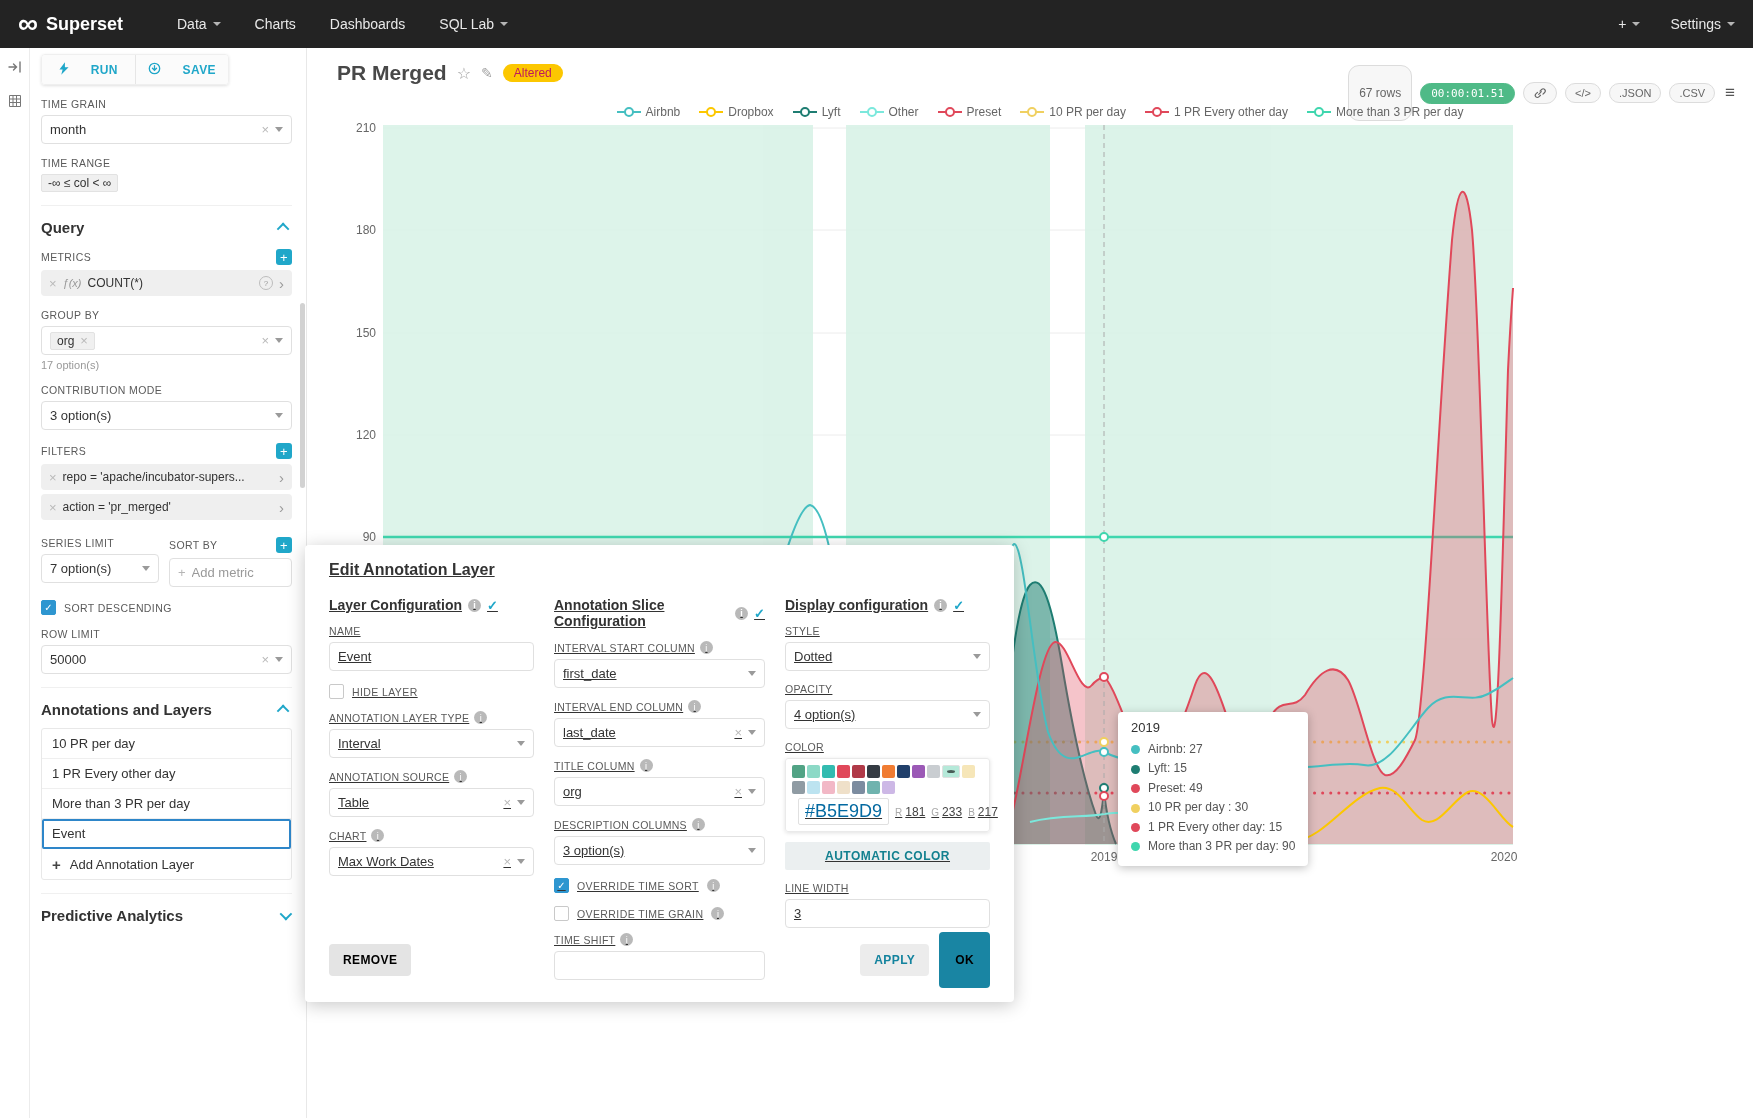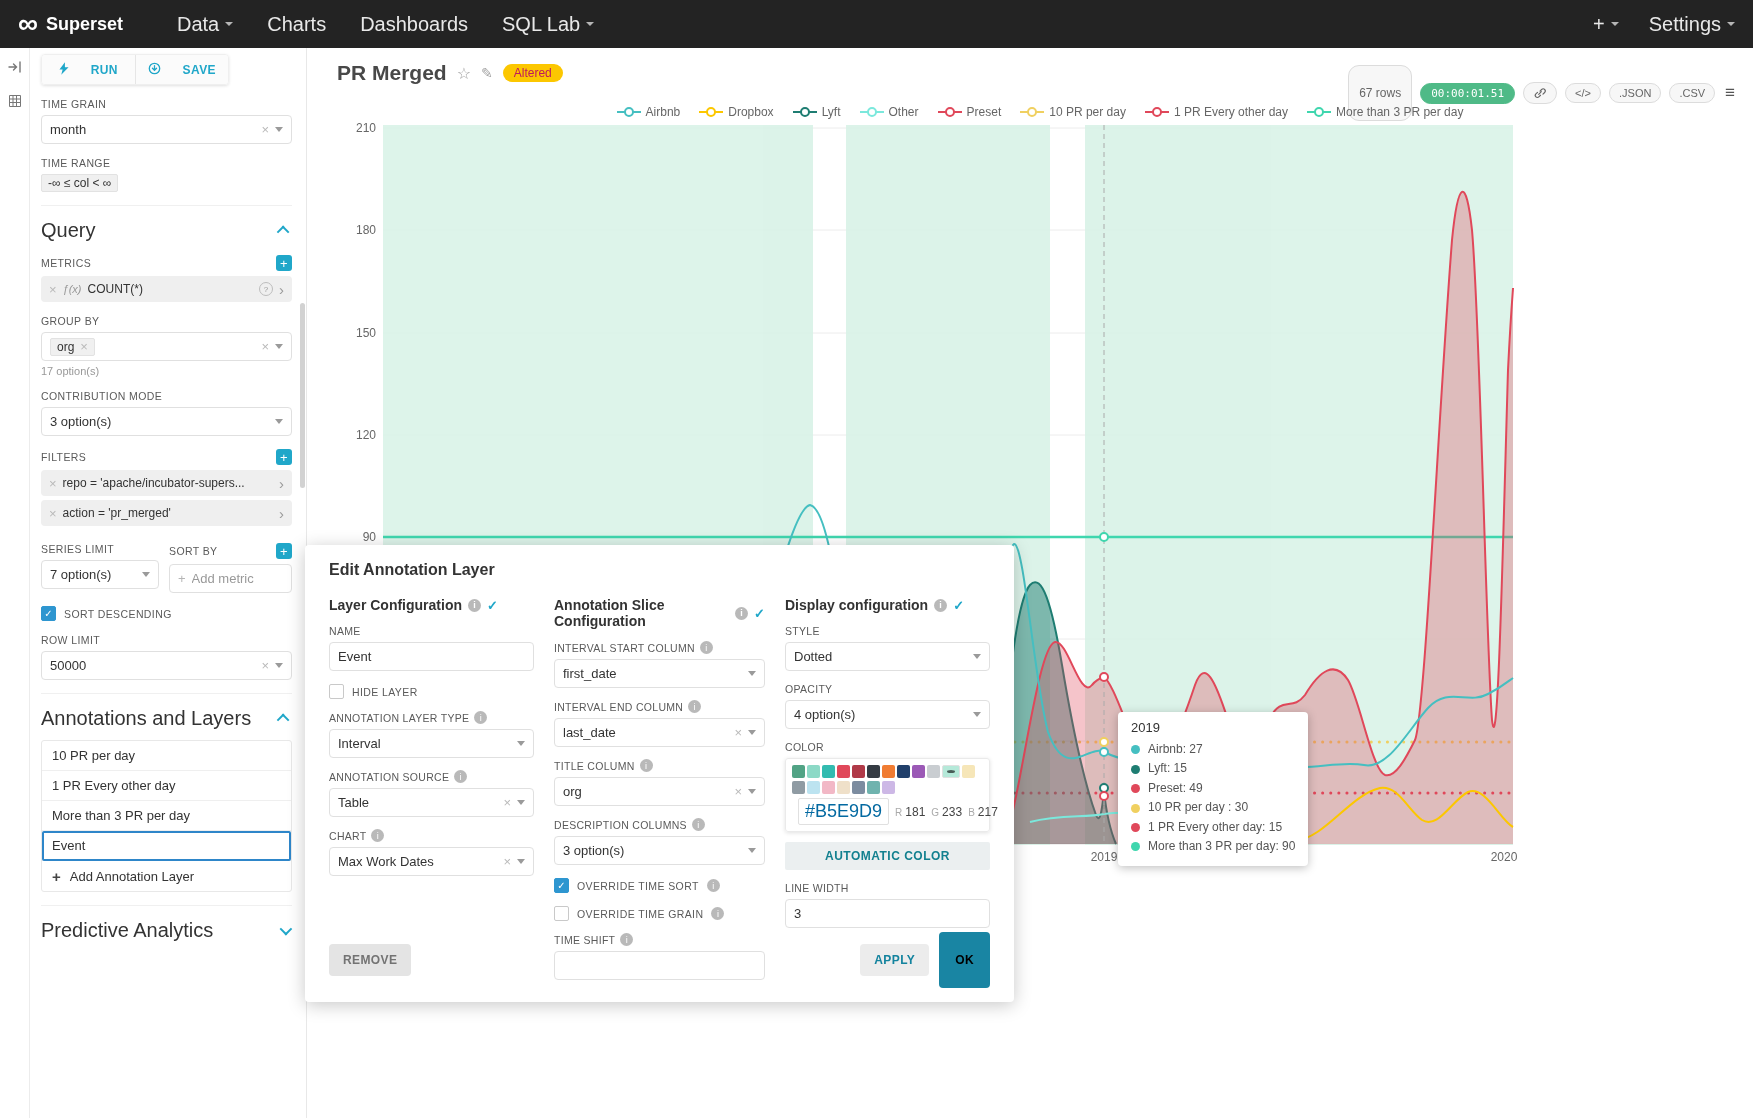--- a/index.html
+++ b/index.html
@@ -4,21 +4,21 @@
 <style>
   html,body{margin:0;padding:0;}
   body{width:1753px;height:1118px;position:relative;overflow:hidden;background:#fff;
        font-family:"Liberation Sans", sans-serif;color:#333;}
 
   
   .navbar{position:absolute;top:0;left:0;right:0;height:48px;background:#232323;display:flex;
           align-items:center;padding:0 18px;box-sizing:border-box;z-index:50;}
   .brand{display:flex;align-items:center;gap:8px;color:#fff;font-size:18px;font-weight:700;margin-right:54px;}
   .brand .logo{font-size:28px;line-height:20px;font-weight:700;}
-  .nav-item{color:#e8e8e8;font-size:20px;margin-right:34px;display:flex;align-items:center;gap:6px;cursor:pointer;}
+  .nav-item{color:#e8e8e8;font-size:14px;margin-right:34px;display:flex;align-items:center;gap:6px;cursor:pointer;}
   .caret{width:0;height:0;border-left:4px solid transparent;border-right:4px solid transparent;border-top:4px solid #b5b5b5;}
   .nav-right{margin-left:auto;display:flex;align-items:center;gap:30px;color:#e8e8e8;font-size:14px;}
   .nav-right .nav-item{margin-right:0;}
 
   
   .rail{position:absolute;top:48px;left:0;width:30px;bottom:0;background:#fff;border-right:1px solid #ececec;
         display:flex;flex-direction:column;align-items:center;padding-top:12px;gap:16px;box-sizing:border-box;z-index:5;}
 
   
   .controls{position:absolute;top:48px;left:31px;width:276px;bottom:0;background:#fff;border-right:1px solid #e8e8e8;
@@ -29,21 +29,21 @@
           color:#20A7C9;font-weight:700;font-size:12px;letter-spacing:.4px;cursor:pointer;}
   .rs-btn + .rs-btn{border-left:1px solid #e6e6e6;}
   .lab{font-size:10.5px;color:#5a5a5a;letter-spacing:.4px;margin:13px 0 5px;display:flex;align-items:center;gap:5px;font-weight:500;}
   .sel{height:29px;border:1px solid #e0e0e0;border-radius:4px;display:flex;align-items:center;padding:0 8px;gap:6px;
        font-size:13px;color:#333;background:#fff;box-sizing:border-box;cursor:pointer;}
   .grow{flex:1;white-space:nowrap;overflow:hidden;text-overflow:ellipsis;}
   .x{color:#b9b9b9;font-size:13px;line-height:1;cursor:pointer;}
   .tri{width:0;height:0;border-left:4px solid transparent;border-right:4px solid transparent;border-top:5px solid #9a9a9a;}
   .hint{color:#999;font-size:11px;margin-top:4px;}
   .sect{display:flex;align-items:center;justify-content:space-between;margin-top:13px;padding-top:13px;border-top:1px solid #f0f0f0;cursor:pointer;}
-  .sect h3{font-size:20px;font-weight:400;color:#333;margin:0;}
+  .sect h3{font-size:15px;font-weight:700;color:#333;margin:0;}
   .chev{width:7px;height:7px;border-left:2px solid #20A7C9;border-top:2px solid #20A7C9;display:inline-block;margin-right:3px;}
   .chev.up{transform:rotate(45deg) translateY(2px);}
   .chev.down{transform:rotate(225deg) translateY(2px);}
   .plusbtn{width:16px;height:16px;background:#20A7C9;color:#fff;border-radius:3px;display:flex;align-items:center;
            justify-content:center;font-size:13px;line-height:1;margin-left:auto;cursor:pointer;}
   .pill{background:#efefef;border-radius:4px;height:26px;display:flex;align-items:center;gap:6px;padding:0 8px;
         margin-bottom:4px;font-size:12px;color:#333;cursor:pointer;}
   .chevR{color:#9a9a9a;font-size:15px;line-height:1;}
   .fx{color:#999;font-size:11px;font-style:italic;}
   .qmark{width:12px;height:12px;border:1px solid #bdbdbd;color:#9a9a9a;border-radius:50%;font-size:8px;display:inline-flex;
@@ -88,21 +88,21 @@
 
   
   .tooltip{position:absolute;left:1118px;top:712px;background:#fff;border-radius:4px;box-shadow:0 2px 10px rgba(0,0,0,.25);
            padding:8px 13px 9px;z-index:60;font-size:12px;color:#555;}
   .tt-title{font-size:13px;color:#333;margin-bottom:5px;}
   .tt-row{display:flex;align-items:center;gap:8px;line-height:1.62;white-space:nowrap;}
   .tt-dot{width:9px;height:9px;border-radius:50%;display:inline-block;flex:0 0 9px;}
 
   
   .modal{position:absolute;left:305px;top:545px;width:709px;height:457px;background:#fff;border-radius:4px;
-         box-shadow:0 3px 18px rgba(0,0,0,.22);z-index:55;box-sizing:border-box;padding:16px 24px;font-size:12px;}
+         box-shadow:0 3px 18px rgba(0,0,0,.22);z-index:55;box-sizing:border-box;padding:16px 24px;font-size:12px;text-decoration:underline;}
   .modal h2{font-size:16px;font-weight:600;margin:0 0 14px;color:#333;}
   .mgrid{display:grid;grid-template-columns:205px 1fr 205px;gap:0 20px;}
   .shead{display:flex;align-items:center;gap:6px;font-size:14px;font-weight:700;color:#333;margin:4px 0 2px;}
   .info{width:13px;height:13px;border-radius:50%;background:#b9b9b9;color:#fff;font-size:9px;display:inline-flex;
         align-items:center;justify-content:center;font-style:normal;flex:0 0 13px;cursor:pointer;}
   .chk{color:#20A7C9;font-weight:700;font-size:13px;}
   .mlab{font-size:10.5px;color:#5a5a5a;letter-spacing:.3px;margin:12px 0 5px;display:flex;align-items:center;gap:5px;font-weight:500;}
   .inp{height:29px;border:1px solid #e0e0e0;border-radius:4px;padding:0 8px;display:flex;align-items:center;gap:6px;
        font-size:13px;color:#333;box-sizing:border-box;background:#fff;}
   .picker{border:1px solid #eaeaea;border-radius:3px;box-shadow:0 1px 4px rgba(0,0,0,.12);padding:6px;margin-top:2px;}
@@ -112,21 +112,21 @@
   .hexrow{display:flex;align-items:center;gap:6px;margin-top:4px;}
   .hexchip{width:14px;height:14px;border-radius:2px;}
   .hexbox{border:1px solid #e0e0e0;border-radius:2px;padding:2px 6px;font-size:18px;color:#0369a1;}
   .rgb{display:flex;gap:3px;align-items:baseline;}
   .rgb .k{color:#aaa;font-size:10px;} .rgb .v{color:#444;font-size:12px;}
   .autocolor{margin-top:10px;height:28px;width:100%;background:#ebeff0;color:#12808f;font-weight:600;font-size:12px;
              letter-spacing:.5px;border-radius:2px;display:flex;align-items:center;justify-content:center;cursor:pointer;}
   .mfooter{position:absolute;left:24px;right:24px;bottom:14px;display:flex;align-items:center;gap:10px;}
   .btn{height:32px;padding:0 14px;border-radius:4px;font-size:12px;font-weight:600;letter-spacing:.4px;
        display:flex;align-items:center;cursor:pointer;}
-  .btn-remove{background:#e4e4e4;color:#737373;text-align:right;}
+  .btn-remove{background:#e4e4e4;color:#000000;text-align:right;}
   .btn-apply{margin-left:auto;background:#ececec;color:#13839e;}
   .btn-ok{background:#1985a3;color:#000000;padding:12px 16px;}
 </style>
 </head>
 <body>
 
 <header class="navbar">
   <div class="brand">
     <span class="logo">∞</span>
     <span>Superset</span>

